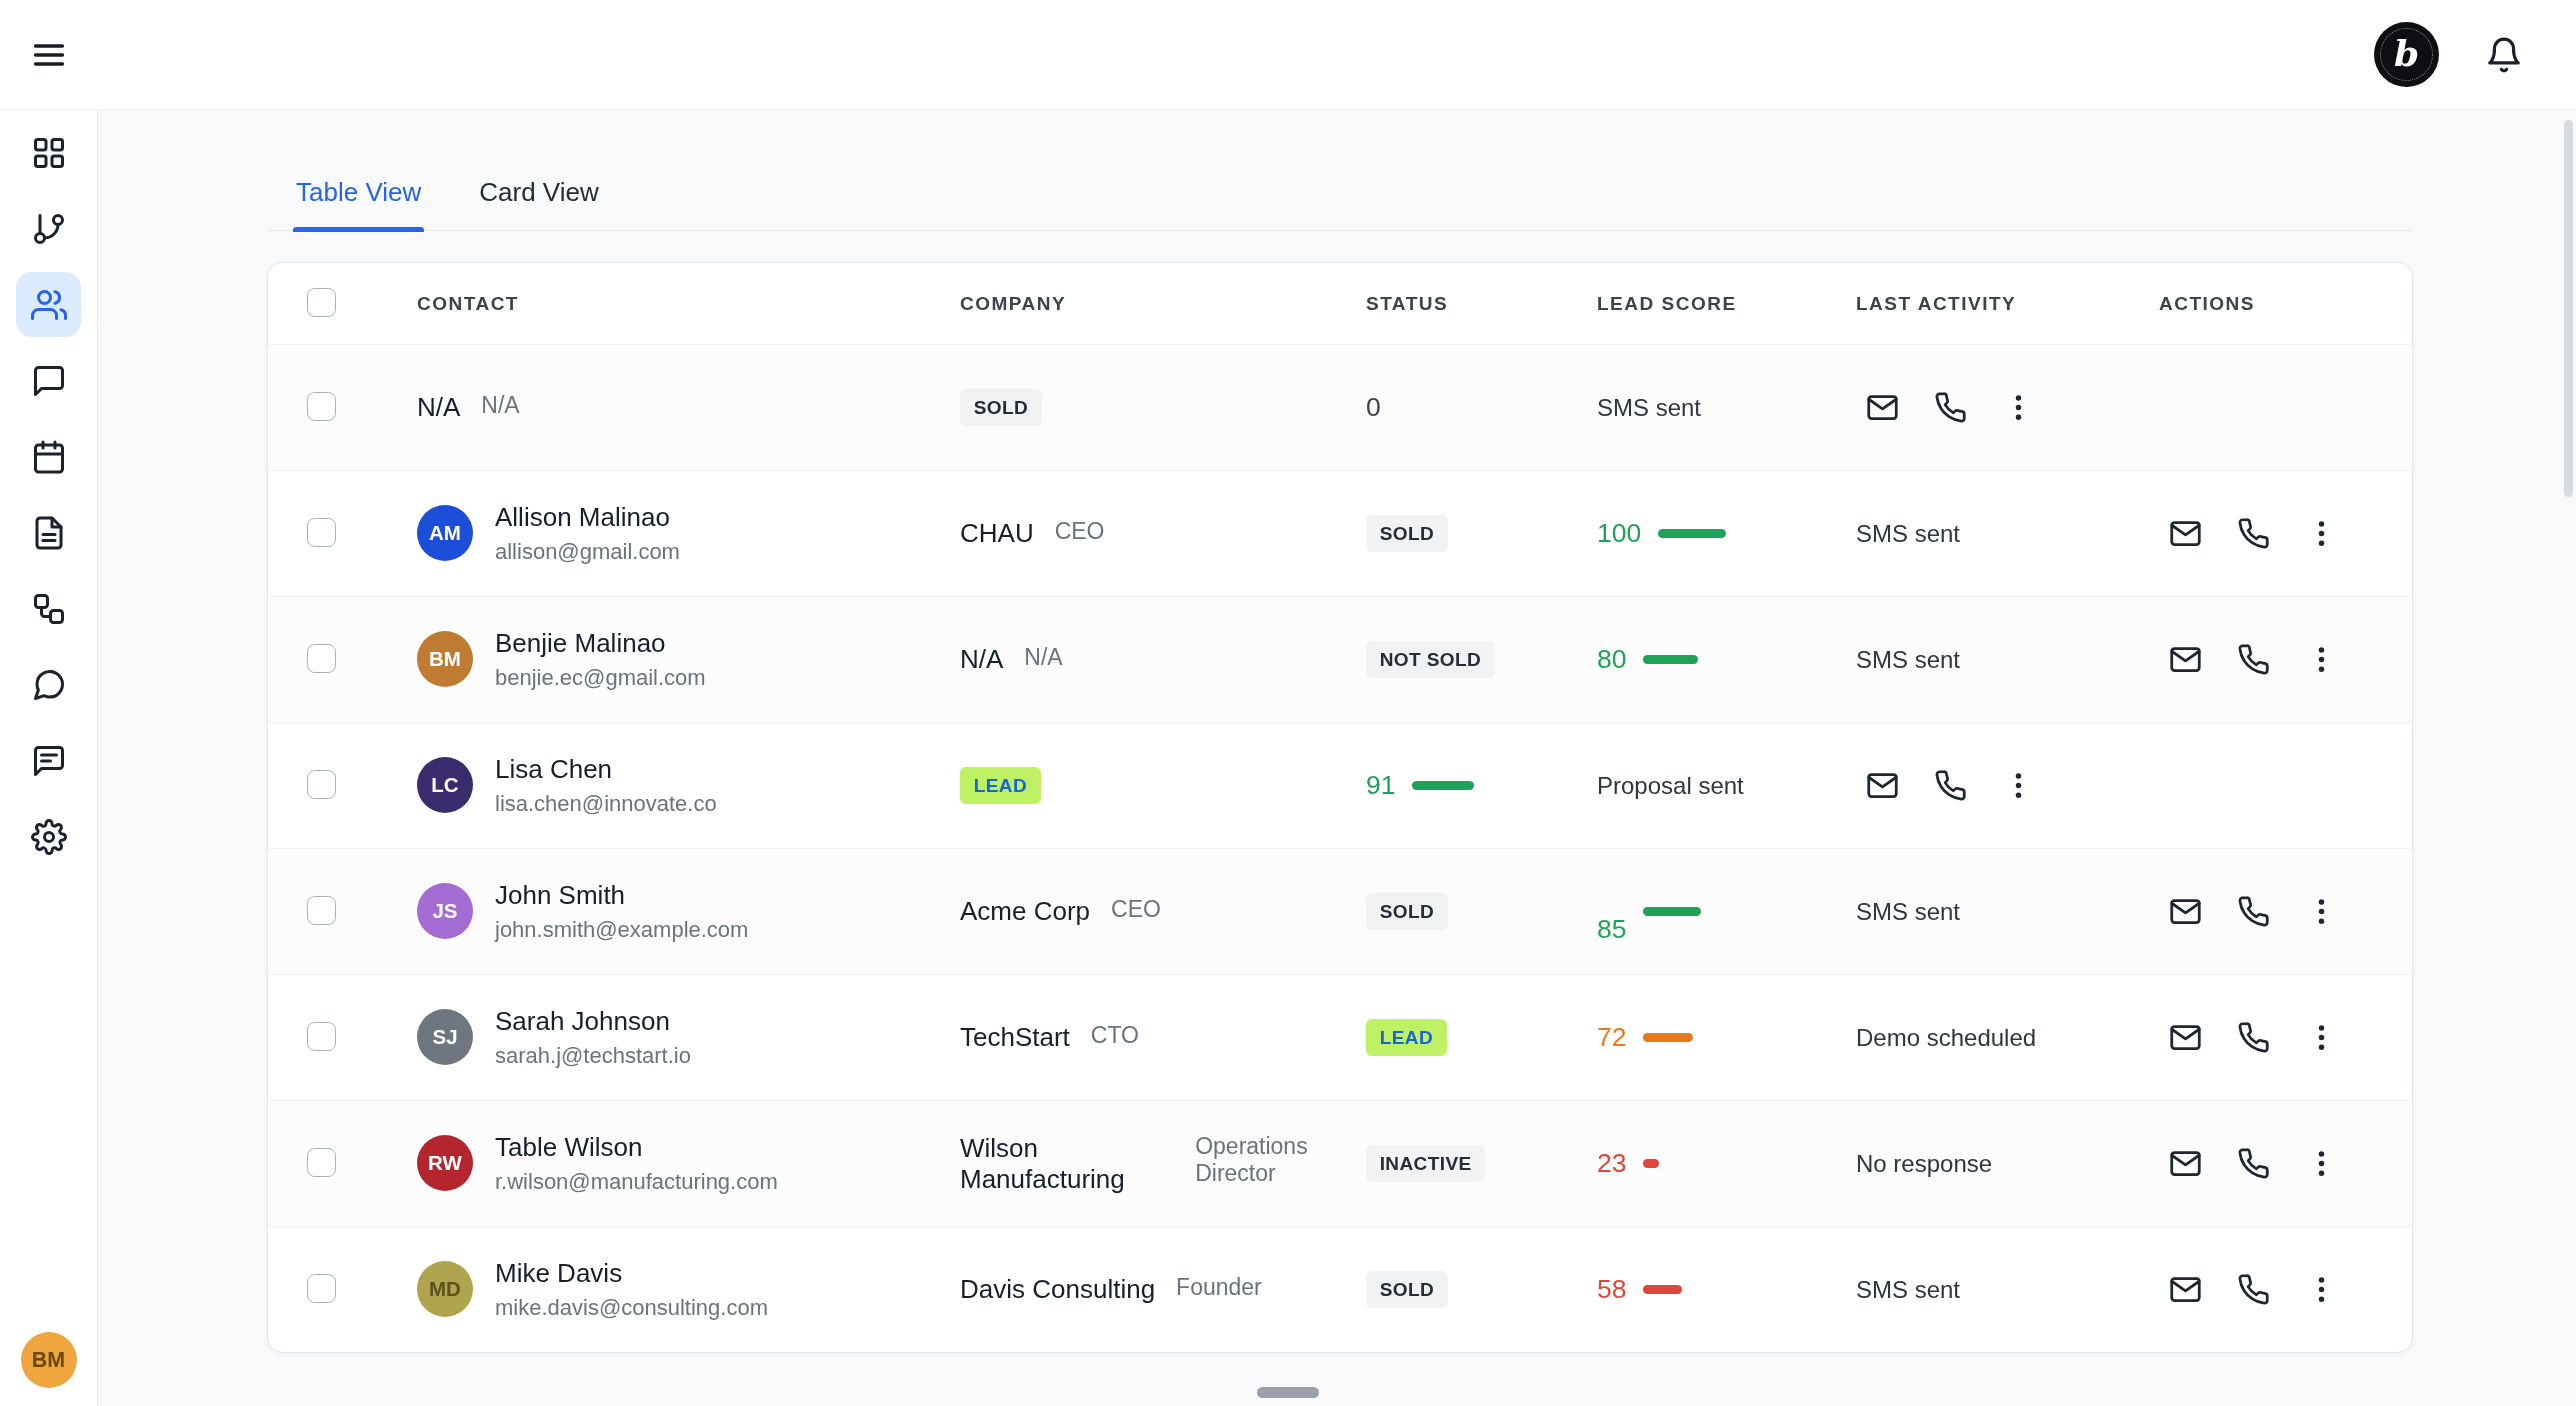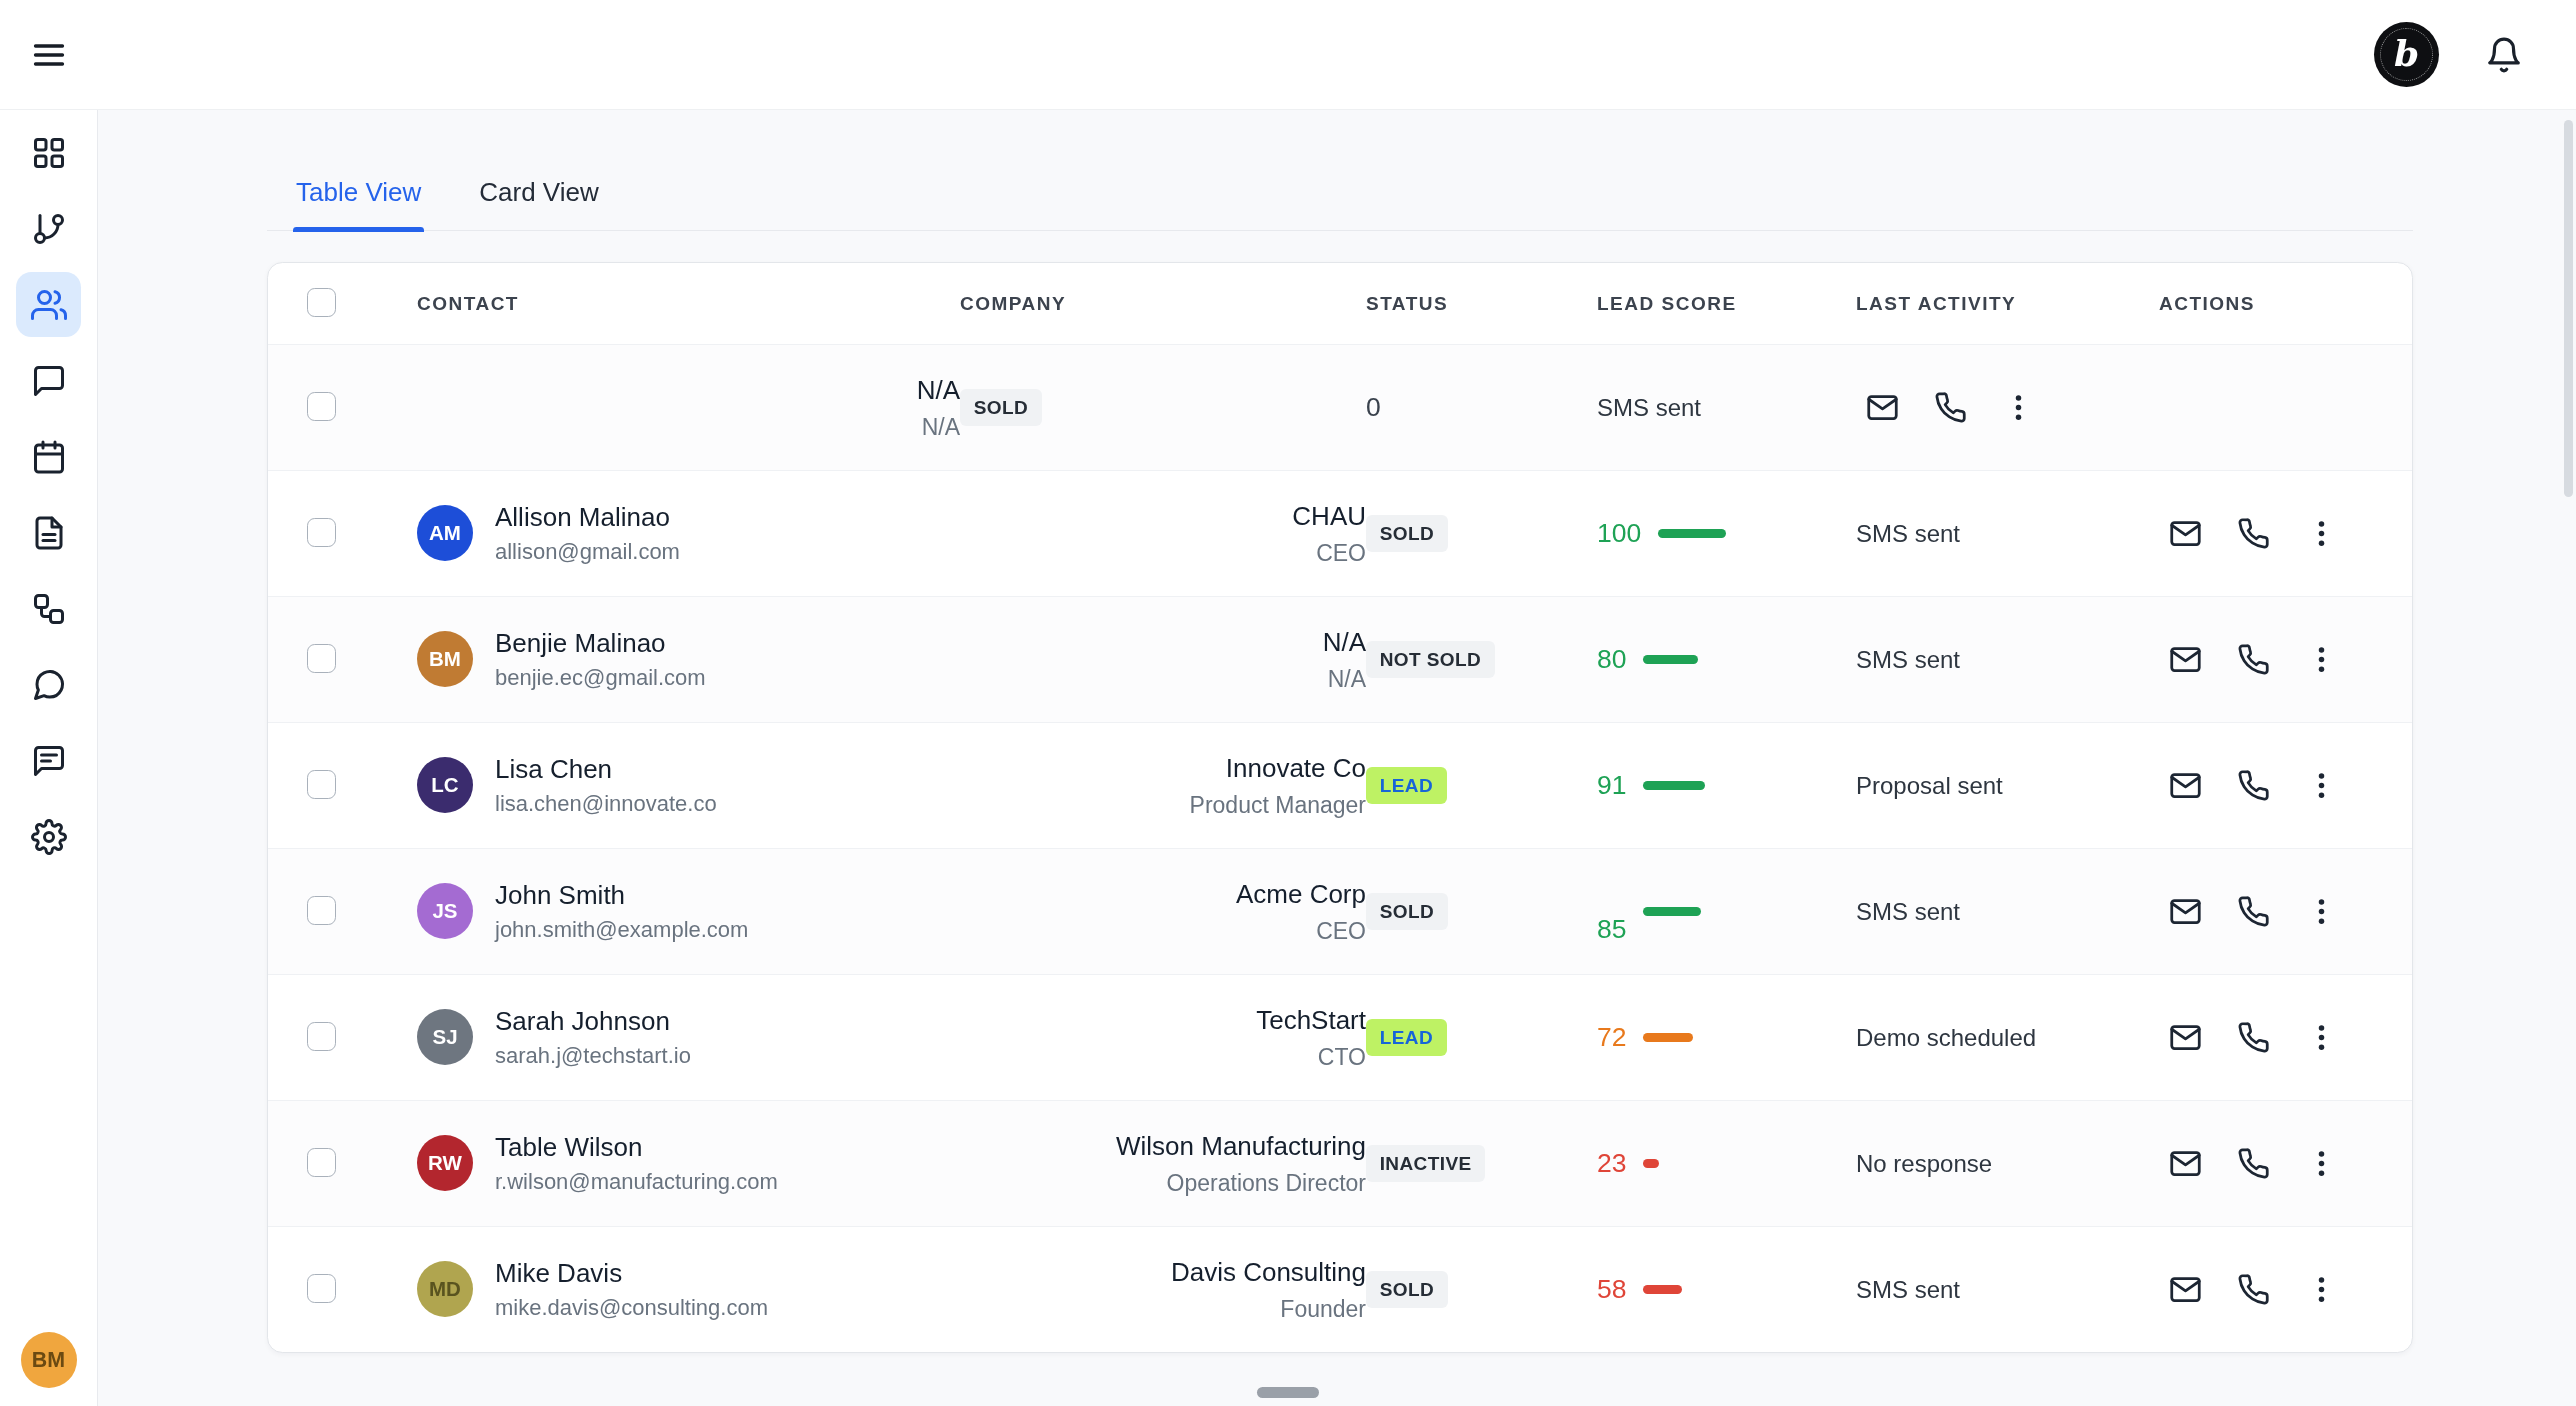--- a/index.html
+++ b/index.html
@@ -86,21 +86,21 @@
   .contact-cell { display:flex; align-items:center; gap:22px; }
   .avatar {
     width:56px; height:56px; border-radius:50%; flex:none;
     display:flex; align-items:center; justify-content:center;
     color:#ffffff; font-size:20.5px; font-weight:700;
   }
   .contact-text { display:flex; flex-direction:column; gap:6.8px; }
   .contact-name { font-size:26px; font-weight:500; color:#151f2d; }
   .contact-email { font-size:22px; color:#69737f; }
 
-  .company-cell { display:flex; flex-direction:column; gap:8px;align-items:flex-end; }
+  .company-cell { display:flex; flex-direction:row; gap:21px; }
   .company-name { font-size:26px; font-weight:500; color:#151f2d; }
   .company-role { font-size:23px; color:#69737f; }
 
   .badge {
     display:inline-block; font-size:19px; font-weight:700; letter-spacing:0.4px;
     padding:7.7px 13.7px; border-radius:6px; white-space:nowrap;
   }
   .badge-neutral { background:#f0f2f4; color:#262d36; }
   .badge-lead { background:#bef264; color:#1765d8; }
 
@@ -373,24 +373,20 @@
     <div class="checkbox-cell">
       <span class="checkbox"></span>
     </div>
     <div class="contact-cell">
       <span class="avatar" style="background: rgb(59, 44, 110);">LC</span>
       <span class="contact-text">
         <span class="contact-name">Lisa Chen</span>
         <span class="contact-email">lisa.chen@innovate.co</span>
       </span>
     </div>
-    <div class="company-cell">
-      <span class="company-name">Innovate Co</span>
-      <span class="company-role">Product Manager</span>
-    </div>
     <div class="status-cell">
       <span class="badge badge-lead">LEAD</span>
     </div>
     <div class="score-cell">
       <span class="score-num" style="color: rgb(30, 162, 85);">91</span>
       <span class="score-bar" style="width: 62px; background: rgb(30, 162, 85);"></span>
     </div>
     <div class="activity-cell">Proposal sent</div>
     <div class="actions-cell">
       <span class="icon-btn">

